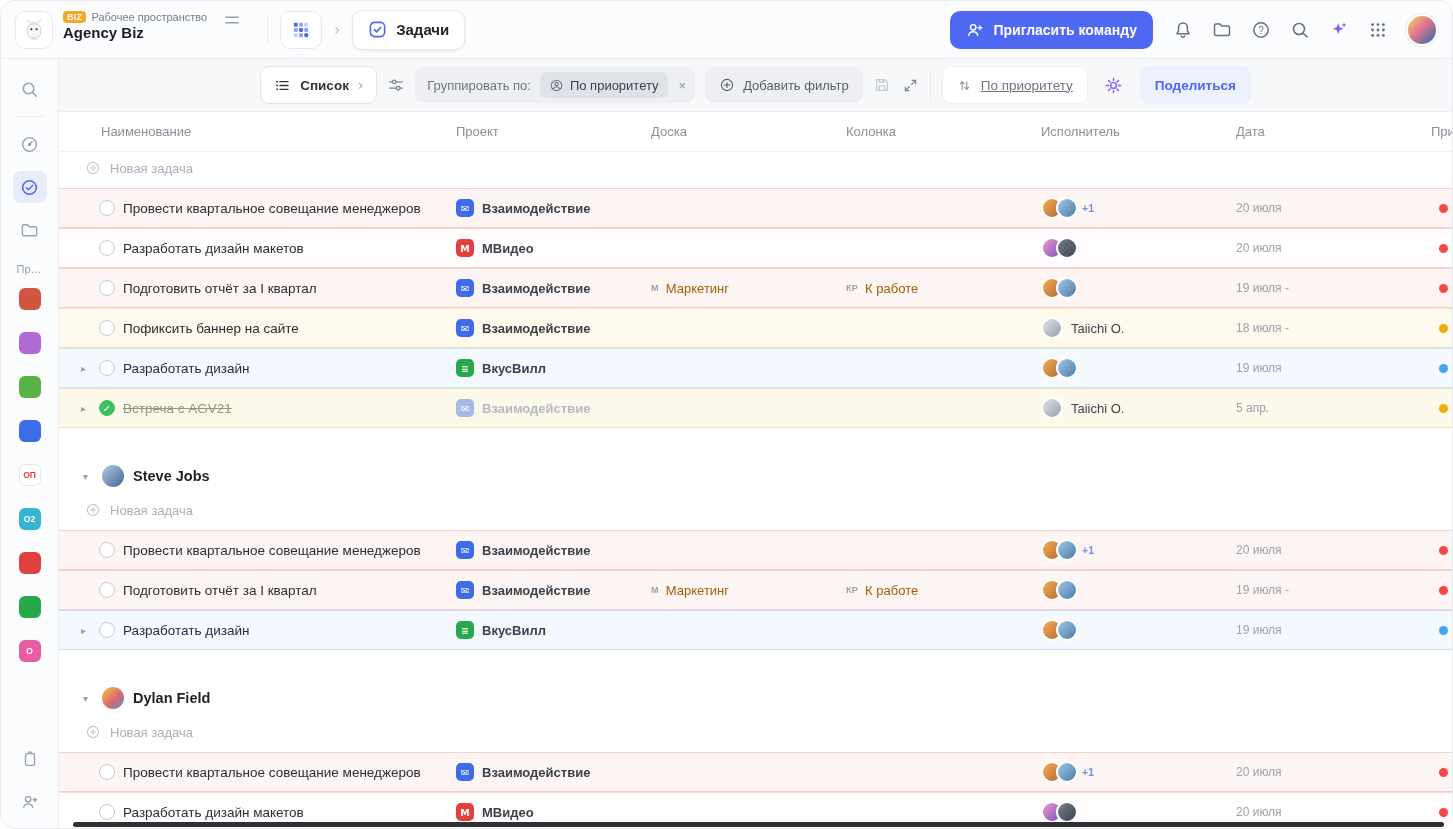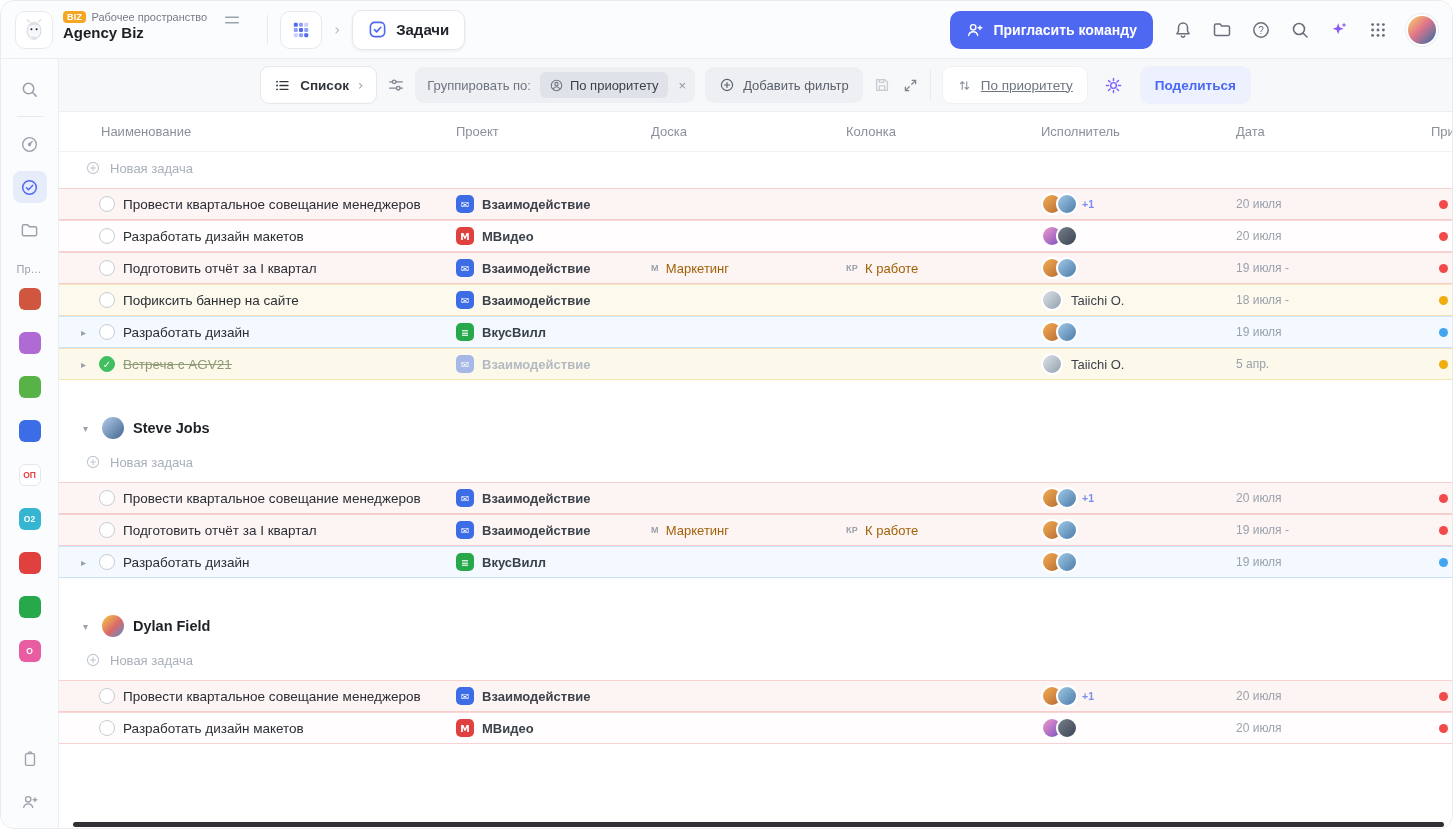--- a/index.html
+++ b/index.html
@@ -72,21 +72,21 @@
   .gcaret{color:#9aa1ab;font-size:10px;font-family:"DejaVu Sans",sans-serif;width:10px;}
   .gcaret::before{content:"▾";}
   .group-avatar{width:22px;height:22px;border-radius:50%;flex:none;}
   .ga0{background:linear-gradient(135deg,#ccd2da 20%,#8793a3);}
   .ga1{background:linear-gradient(135deg,#9db8d8 20%,#41658f);}
   .ga2{background:linear-gradient(135deg,#f0b14e 15%,#d96a6a 55%,#5a8fd0);}
   .group-name{font-weight:700;font-size:14.5px;color:#1d2127;}
   .new-task{height:32px;display:flex;align-items:center;gap:9px;padding-left:26px;color:#a9b0ba;font-size:13px;margin-bottom:4px;cursor:pointer;}
   .new-task .icon{color:#c2c8d0;}
 
-  .task-row{height:32px;font-size:13.5px;cursor:pointer;}
+  .task-row{height:40px;font-size:13.5px;cursor:pointer;}
   .p-red{background:#fdf4f4;box-shadow:inset 0 1px 0 rgba(224,65,63,.20),inset 0 -1px 0 rgba(224,65,63,.22);}
   .p-yellow{background:#fdf9ed;box-shadow:inset 0 1px 0 rgba(222,170,20,.22),inset 0 -1px 0 rgba(222,170,20,.25);}
   .p-blue{background:#f3f9fe;box-shadow:inset 0 1px 0 rgba(70,160,235,.22),inset 0 -1px 0 rgba(70,160,235,.25);}
   .task-row.no-tint{background:#fffdfd;}
   .task-row.done{background:#fcf8ea;}
 
   .c-name{display:flex;align-items:center;padding-left:22px;gap:8px;min-width:0;}
   .caret{width:10px;color:#9aa1ab;font-size:10px;font-family:"DejaVu Sans",sans-serif;flex:none;}
   .caret::before{content:"▸";}
   .checkbox{width:16px;height:16px;border:1.5px solid #c7ccd3;border-radius:50%;flex:none;background:#fff;display:flex;align-items:center;justify-content:center;}

